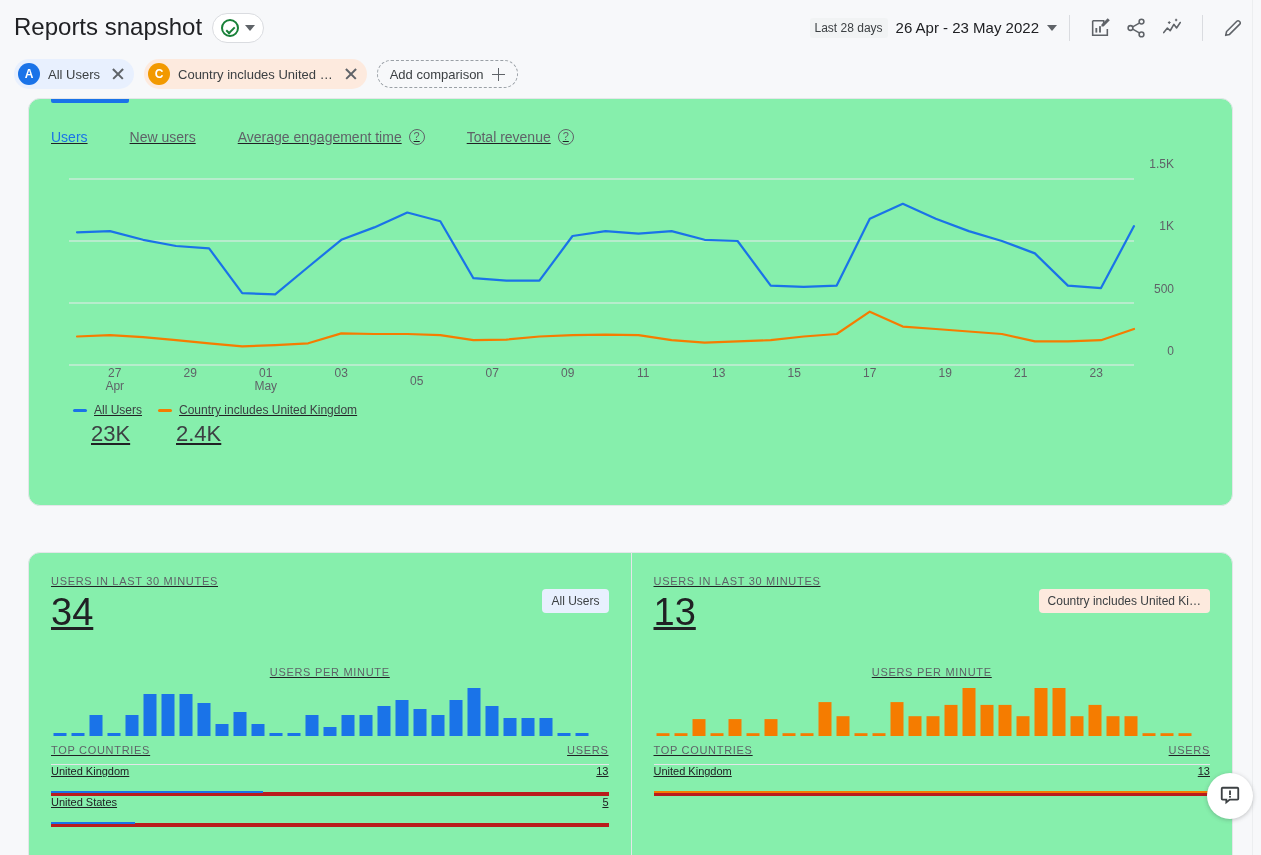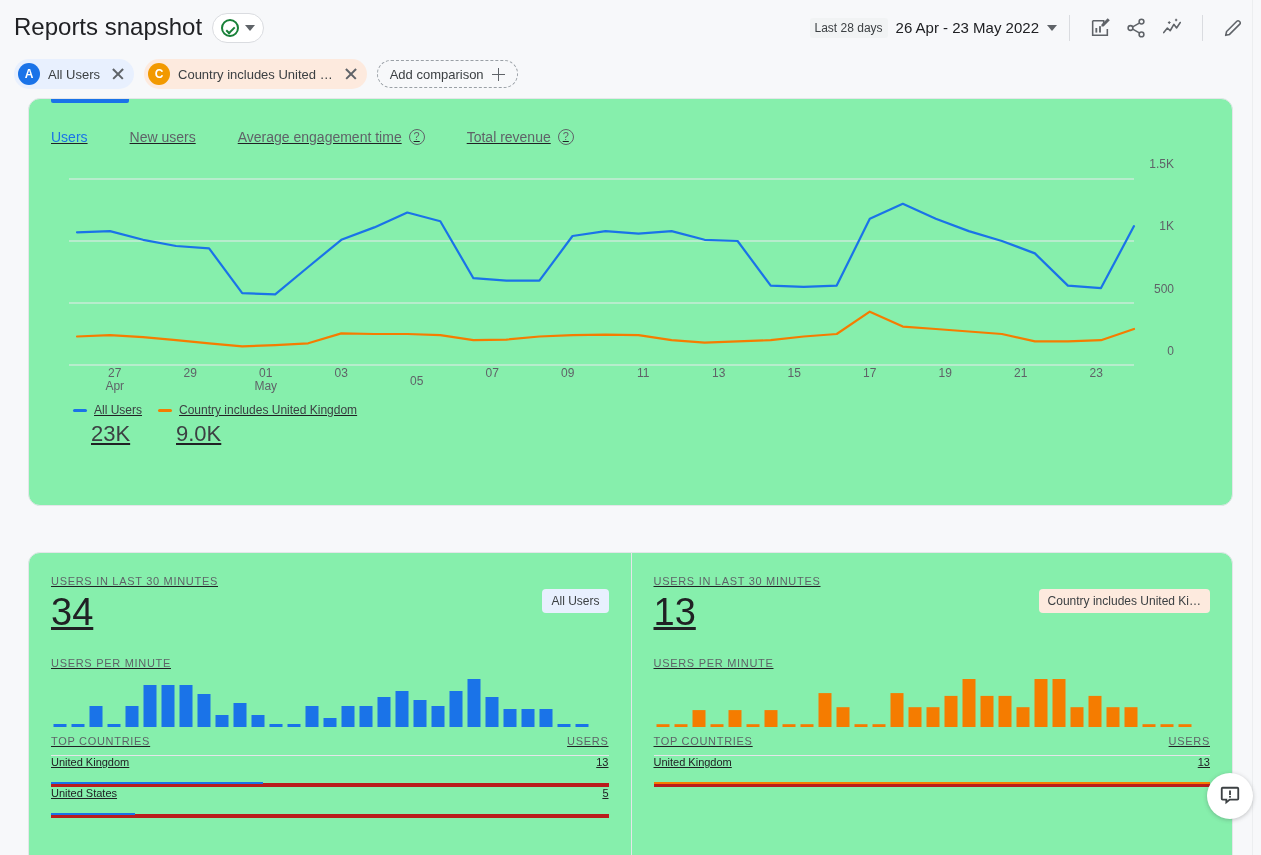--- a/index.html
+++ b/index.html
@@ -311,21 +311,22 @@
     color: #3c4043;
   }
   .rt-badge.blue { background: #e8f0fe; }
   .rt-badge.orange { background: #fdeade; }
   .rt-subcaption {
     font-size: 11px;
     letter-spacing: .7px;
     color: #5f6368;
     text-transform: uppercase;
     font-weight: 500;
-    margin-top: 22px;
+    margin-top: 31px;
+    text-align: center;
   }
   .spark {
     height: 52px;
     margin-top: 6px;
     display: block;
   }
   .rt-table { margin-top: 8px; }
   .rt-thead {
     display: flex;
     justify-content: space-between;
@@ -505,21 +506,21 @@
         <span class="legend-dash" style="background:#1a73e8"></span>
         <span class="legend-name">All Users</span>
       </div>
       <div class="legend-value">23K</div>
     </div>
     <div class="legend-item">
       <div class="legend-row">
         <span class="legend-dash" style="background:#f57c00"></span>
         <span class="legend-name">Country includes United Kingdom</span>
       </div>
-      <div class="legend-value">9.0K</div>
+      <div class="legend-value">2.4K</div>
     </div>
   </div>
 </div>
 
 <div class="card" id="realtime-card">
 
   <div class="rt-col">
     <div class="rt-caption">USERS IN LAST 30 MINUTES</div>
     <div class="rt-bignum">34</div>
     <div class="rt-badge blue">All Users</div>

